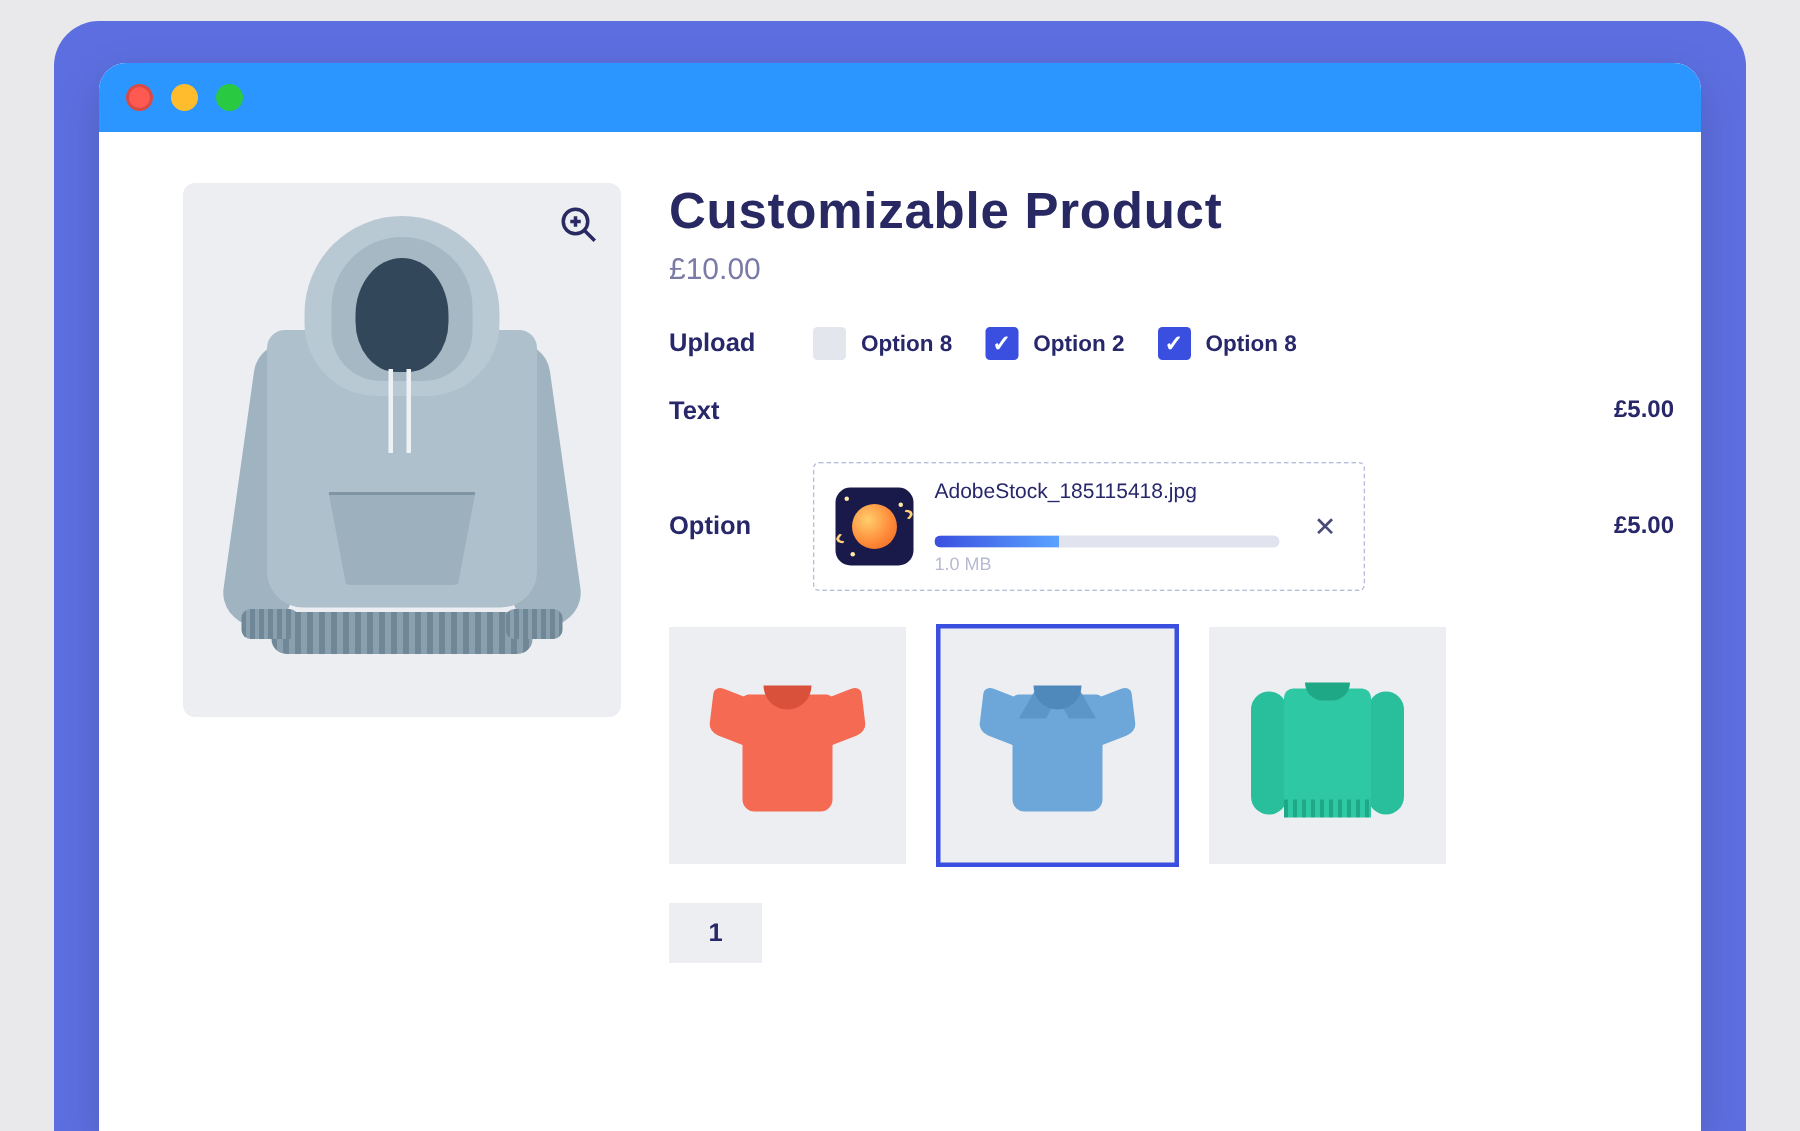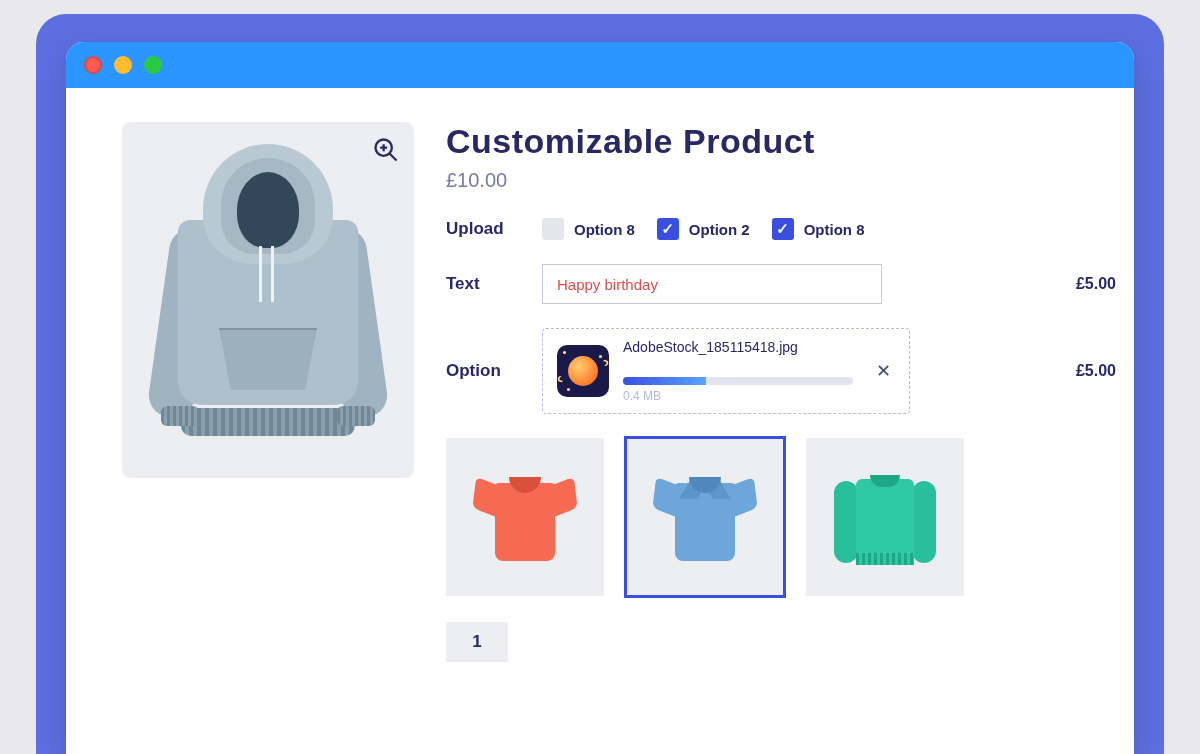--- a/index.html
+++ b/index.html
@@ -213,41 +213,40 @@
             </label>
             <label class="chk">
               <span class="box on">✓</span>
               <span>Option 8</span>
             </label>
           </div>
         </div>
 
         <div class="row">
           <div class="row-label">Text</div>
-          <input class="text-input" type="text" value="Happy birthday" style="">
           <div class="extra-price">£5.00</div>
         </div>
 
         <div class="row">
           <div class="row-label">Option</div>
           <div class="upload-box">
             <div class="thumb">
               <div class="planet">
                   <div class="ring"></div>
                 </div>
               <div class="star" style="left:6px;top:6px;"></div>
               <div class="star" style="right:7px;top:10px;"></div>
               <div class="star" style="left:10px;bottom:6px;"></div>
             </div>
             <div class="fileinfo">
               <div class="filename">AdobeStock_185115418.jpg</div>
               <div class="bar">
                 <div class="bar-fill"></div>
               </div>
-              <div class="filesize">0.4 MB</div>
+              <div class="filesize">1.0 MB</div>
             </div>
             <div class="xbtn">✕</div>
           </div>
           <div class="extra-price">£5.00</div>
         </div>
 
         <div class="variants">
           <div class="variant">
             <div class="tee red">
               <div class="slvL"></div>

